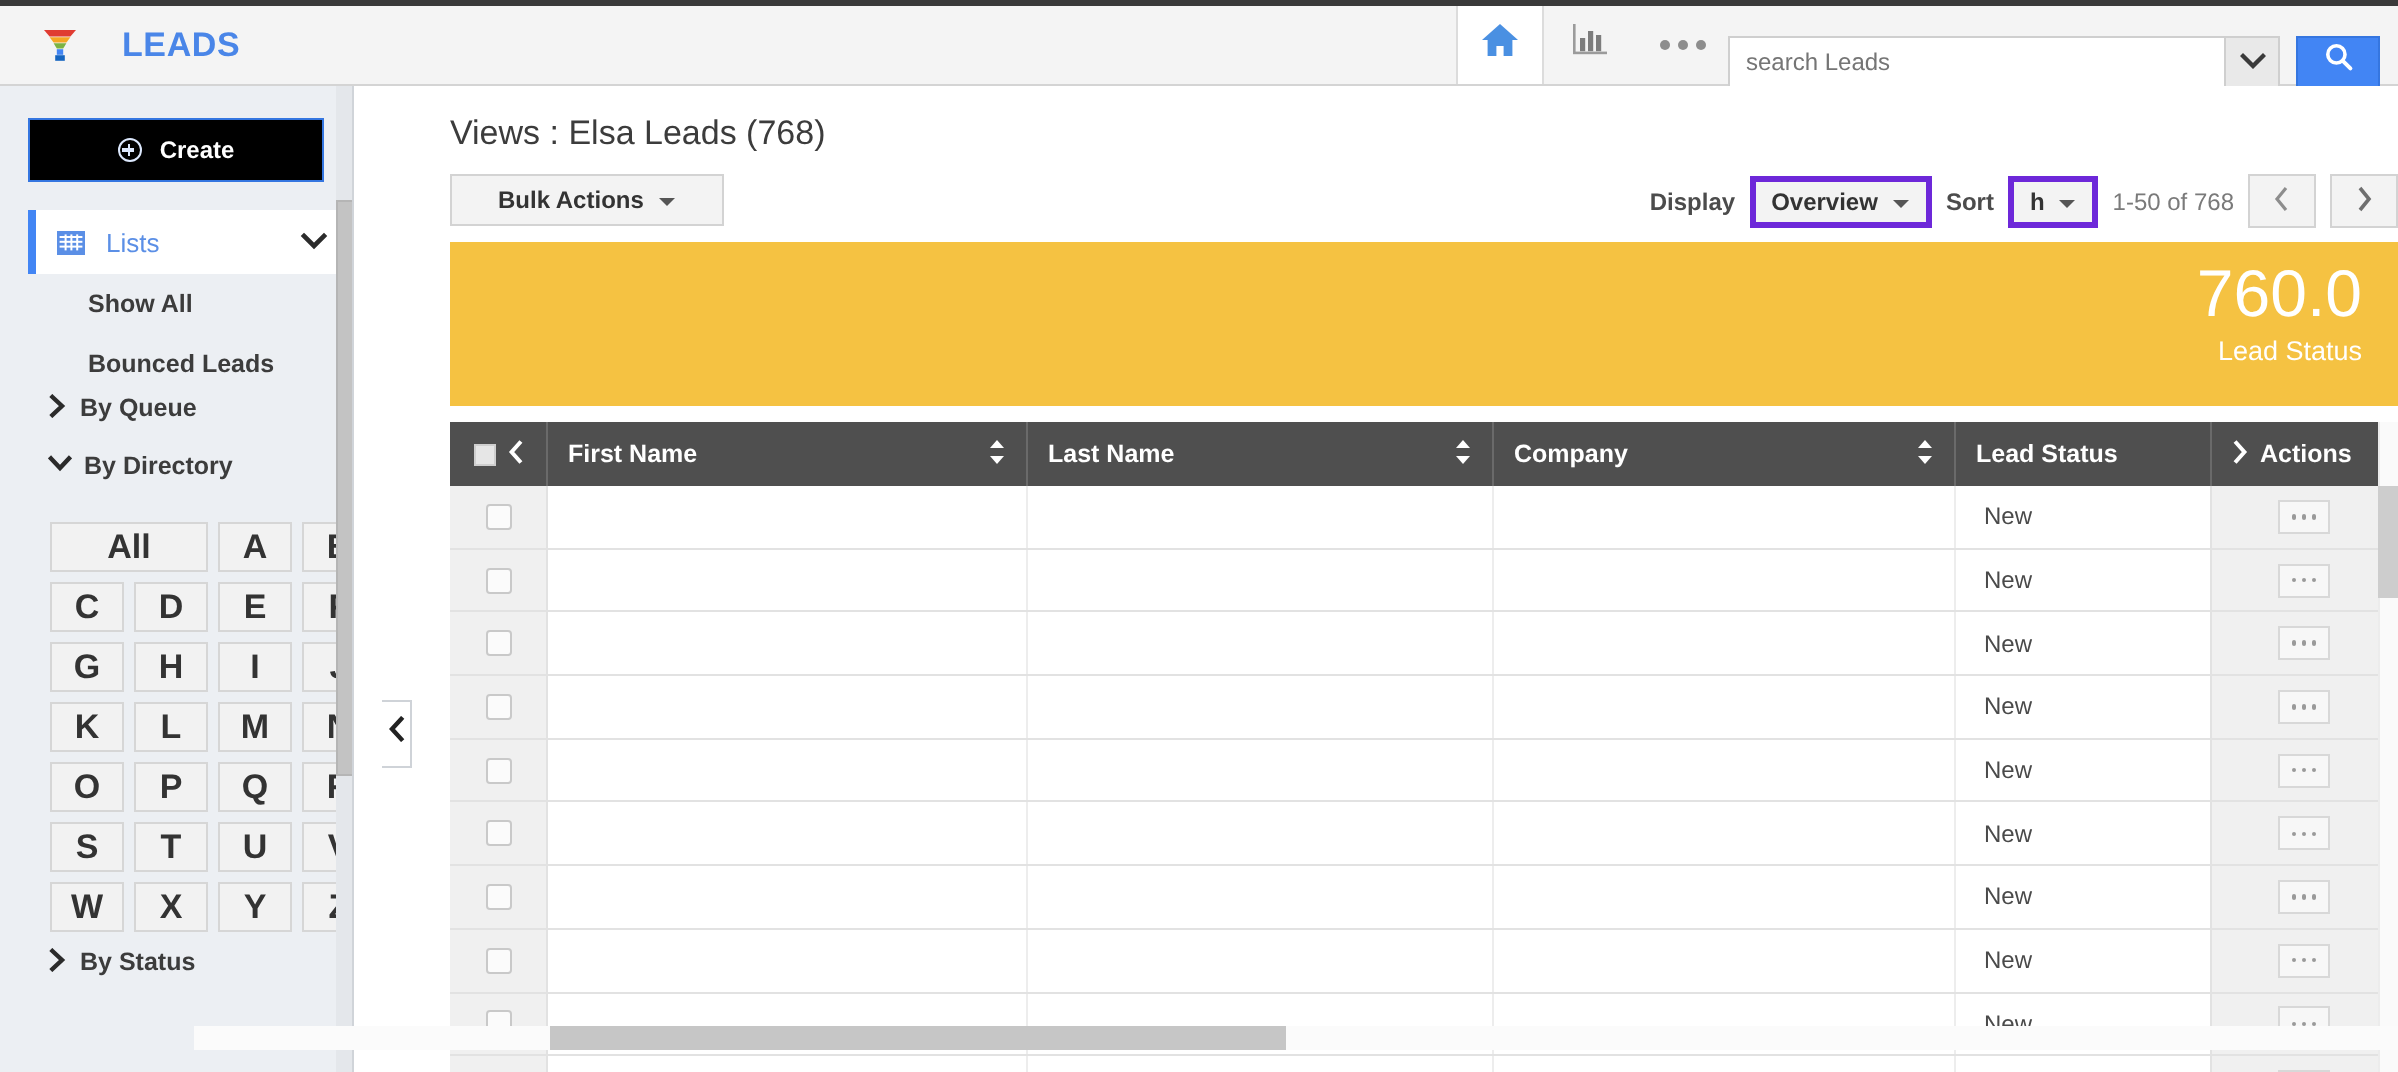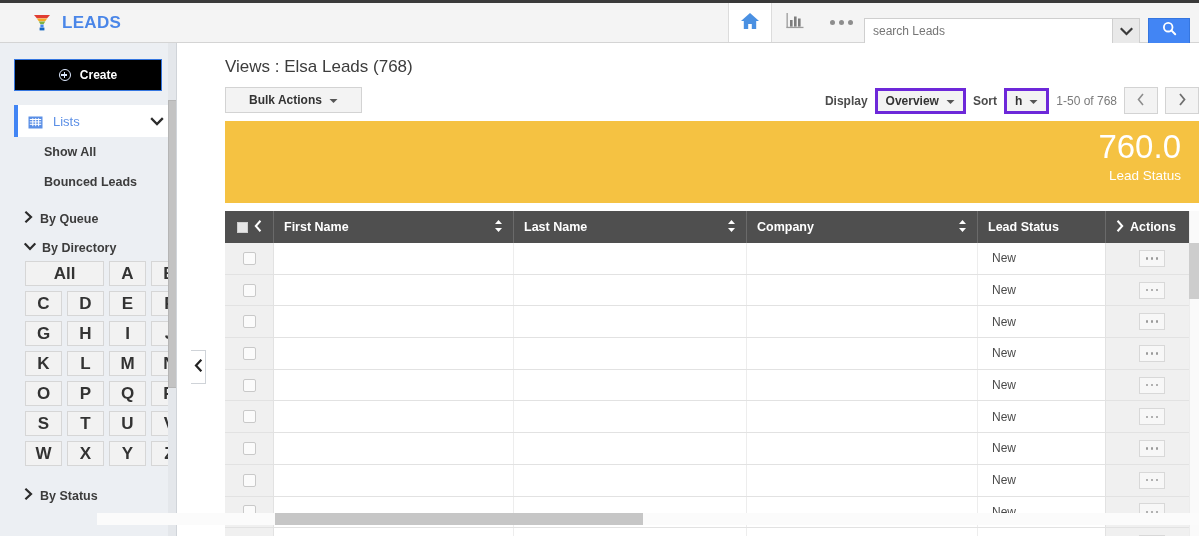--- a/index.html
+++ b/index.html
@@ -15,22 +15,22 @@
 
   
   .topbar {
     position: absolute; left: 0; top: 0; width: 1199px; height: 43px;
     background: #f4f4f4;
     border-top: 3px solid #3a3a3a;
     border-bottom: 1px solid #d4d4d4;
     display: flex; align-items: stretch;
   }
   .brand {
-    display: flex; align-items: center; gap: 9px;
-    padding-left: 31px; width: 600px;
+    display: flex; align-items: center; gap: 20px;
+    padding-left: 19px; width: 600px;
   }
   .funnel-icon { width: 22px; height: 22px; display: block; }
   .brand-title {
     color: #4a86e8; font-size: 17px; font-weight: bold; letter-spacing: .3px;
   }
   .topbar-spacer { flex: 1; border-right: 1px solid #dcdcdc; }
   .home-btn {
     width: 43px; display: flex; align-items: center; justify-content: center;
     background: #ffffff; border-right: 1px solid #dcdcdc;
     cursor: pointer;
@@ -102,21 +102,21 @@
   .lists-label { color: #5b8fe6; font-size: 13px; flex: 1; }
   .chev-down-dark { margin-right: 12px; }
 
   .side-link {
     font-size: 12.5px; color: #3c3c3c; font-weight: bold;
     padding: 0 0 0 44px; height: 30px; display: flex; align-items: center;
     cursor: pointer;
   }
   .side-group {
     font-size: 12.5px; color: #3c3c3c; font-weight: bold;
-    padding-left: 24px; height: 29px; display: flex; align-items: flex-end; gap: 6px;
+    padding-left: 24px; height: 29px; display: flex; align-items: flex-start; gap: 6px;
     cursor: pointer;
   }
   .alpha-grid {
     display: grid; grid-template-columns: repeat(4, 37px);
     gap: 5px; padding: 6px 0 0 25px;
   }
   .alpha-btn {
     height: 25px; background: #f2f2f2; border: 1px solid #d6d6d6;
     font-size: 17px; color: #333; font-weight: bold;
     display: flex; align-items: center; justify-content: center;

